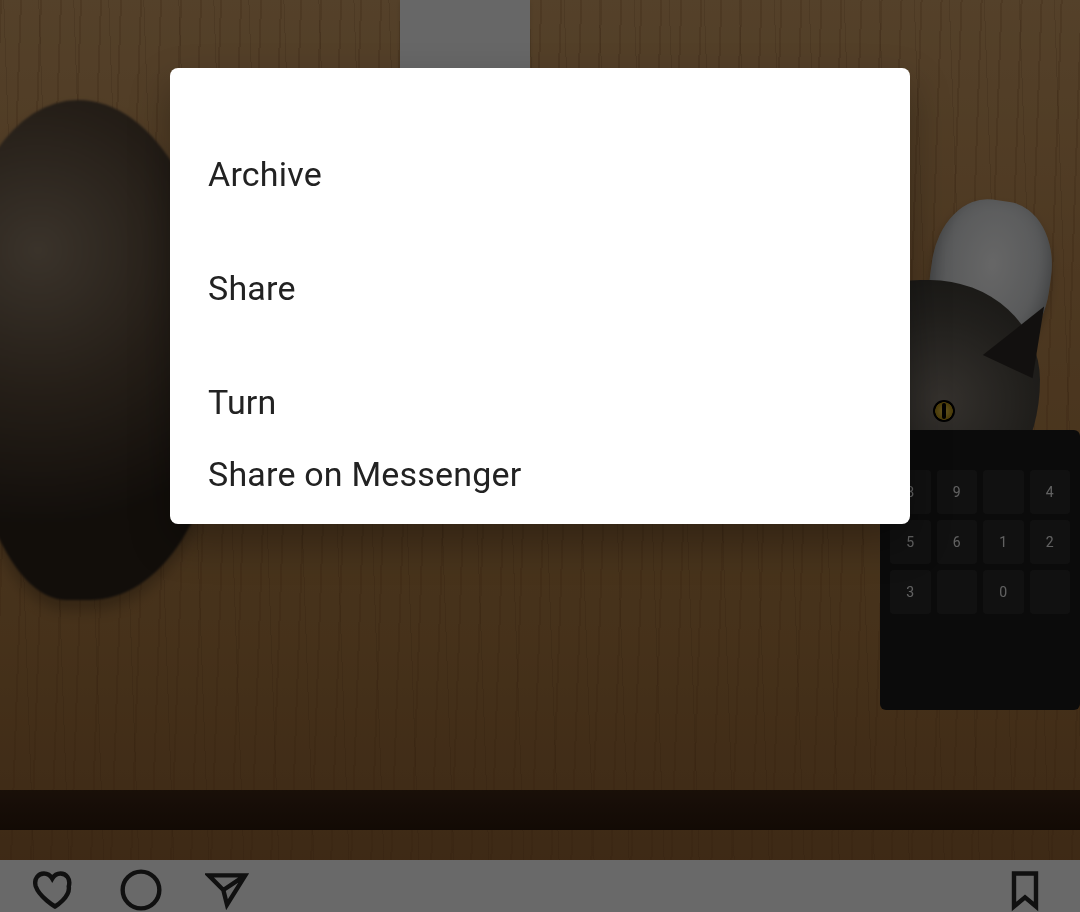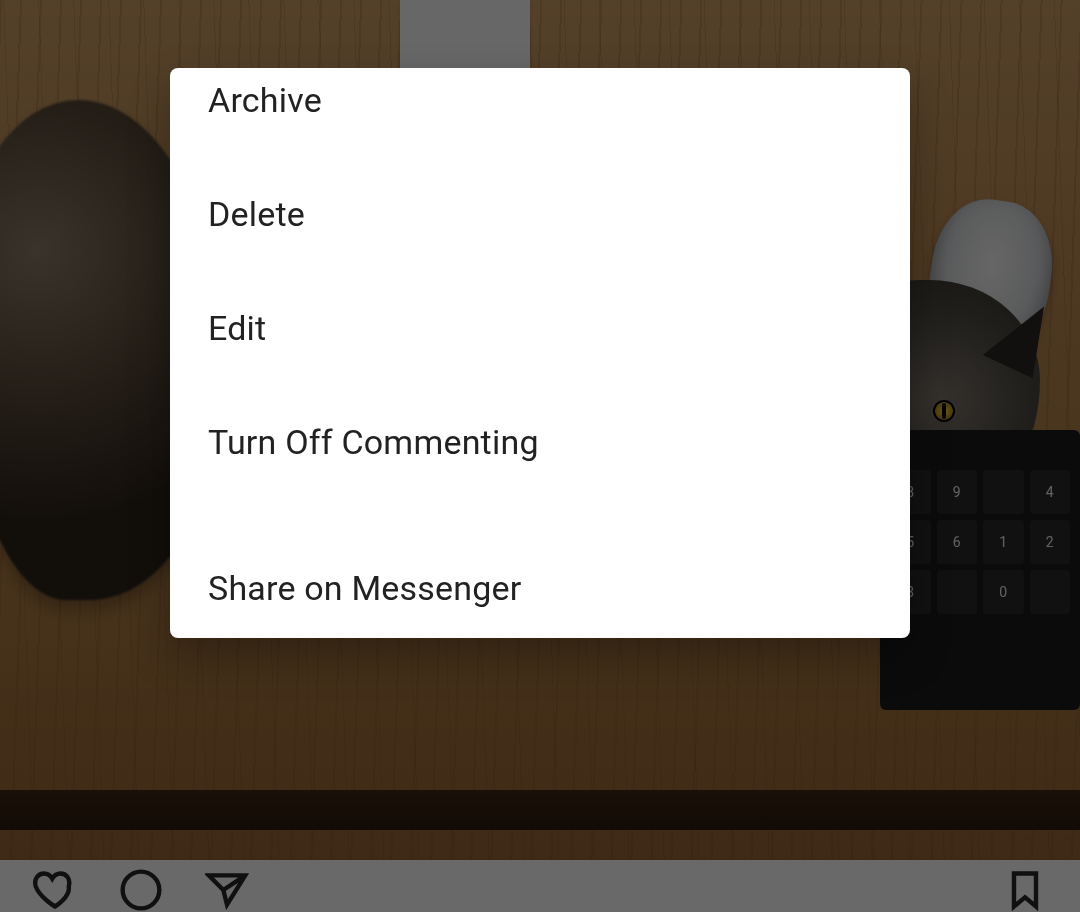--- a/index.html
+++ b/index.html
@@ -196,21 +196,21 @@
       width: 740px;
       background: #fff;
       border-radius: 8px;
       box-shadow: 0 18px 40px rgba(0,0,0,0.3);
       padding-top: 12px;
       padding-bottom: 4px;
     }
     .menu-item {
       height: 114px;
       display: flex;
-      align-items: flex-start;
+      align-items: flex-end;
       padding: 0 38px;
       font-size: 34px;
       font-weight: 400;
       color: #222;
       cursor: pointer;
       letter-spacing: 0.2px;
     }
     .menu-item:last-child {
       height: 98px;
       align-items: flex-start;
@@ -271,24 +271,21 @@
   </div>
 </div>
 
 <div class="scrim"></div>
 
 <div class="modal">
   <div class="menu-item">
     <span>Archive</span>
   </div>
   <div class="menu-item">
-    <span>Delete</span>
-  </div>
-  <div class="menu-item">
-    <span>Edit</span>
-  </div>
-  <div class="menu-item">
-    <span>Turn Off Commenting</span>
+    <span>Share</span>
+  </div>
+  <div class="menu-item">
+    <span>Turn</span>
   </div>
   <div class="menu-item">
     <span>Share on Messenger</span>
   </div>
 </div>
 
 </body></html>

